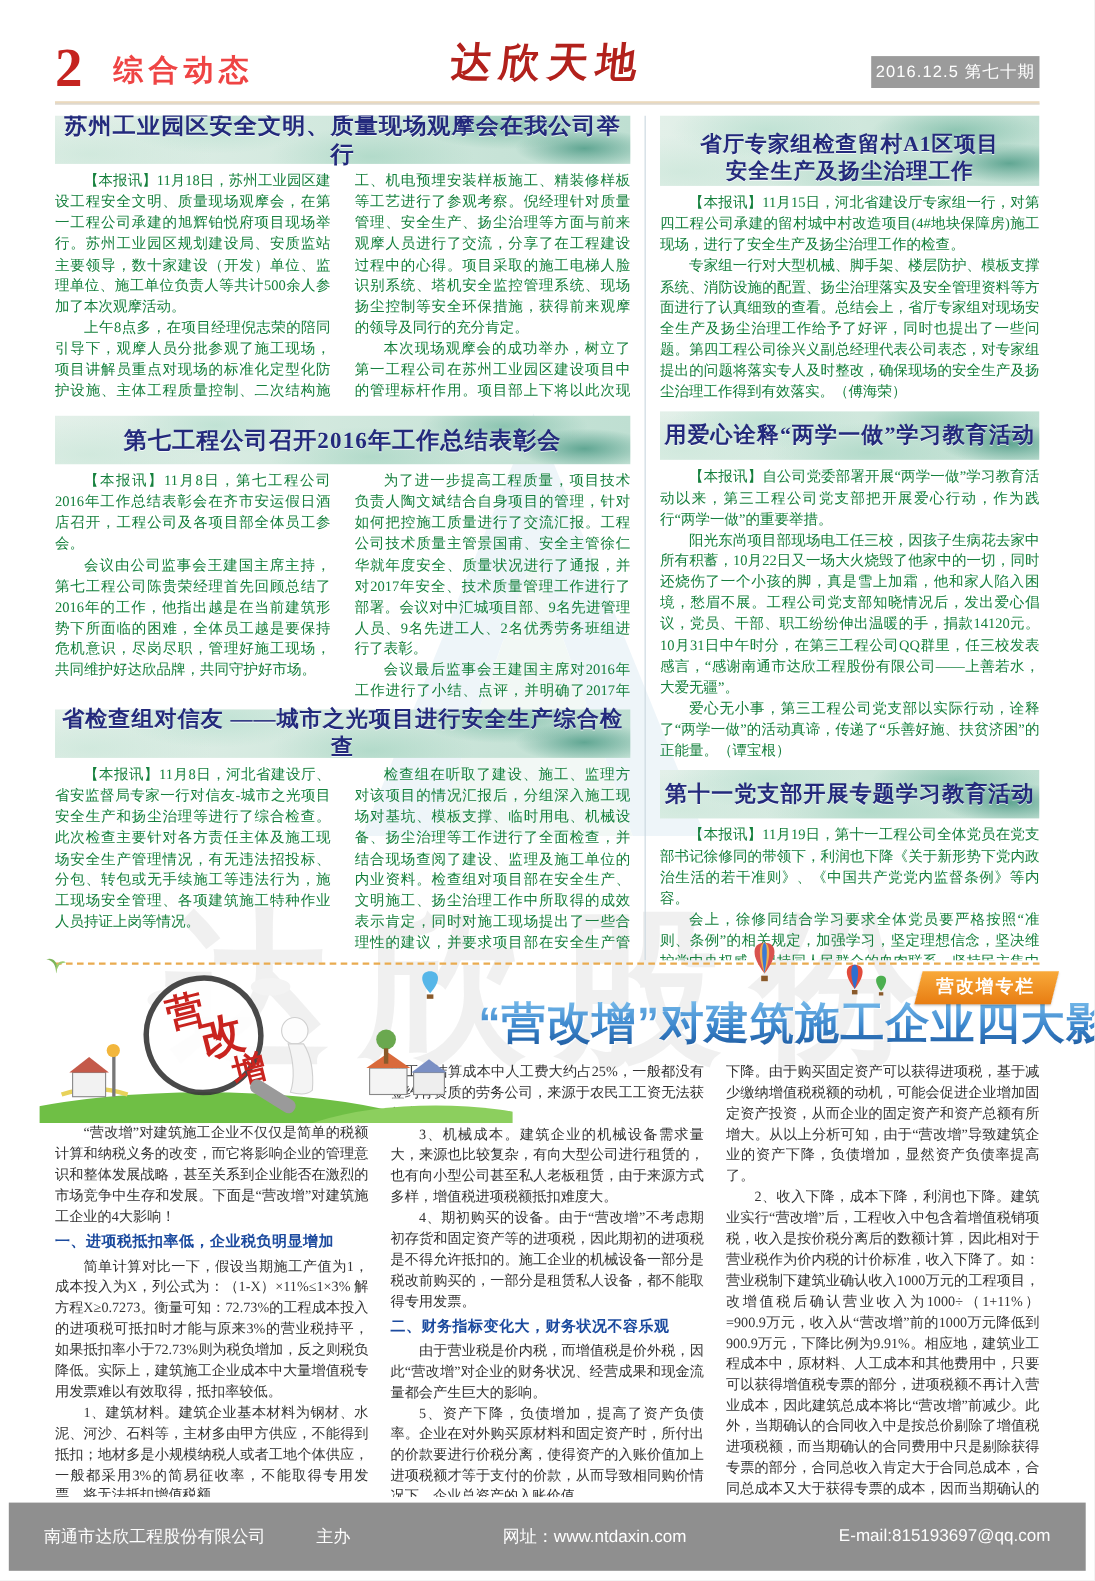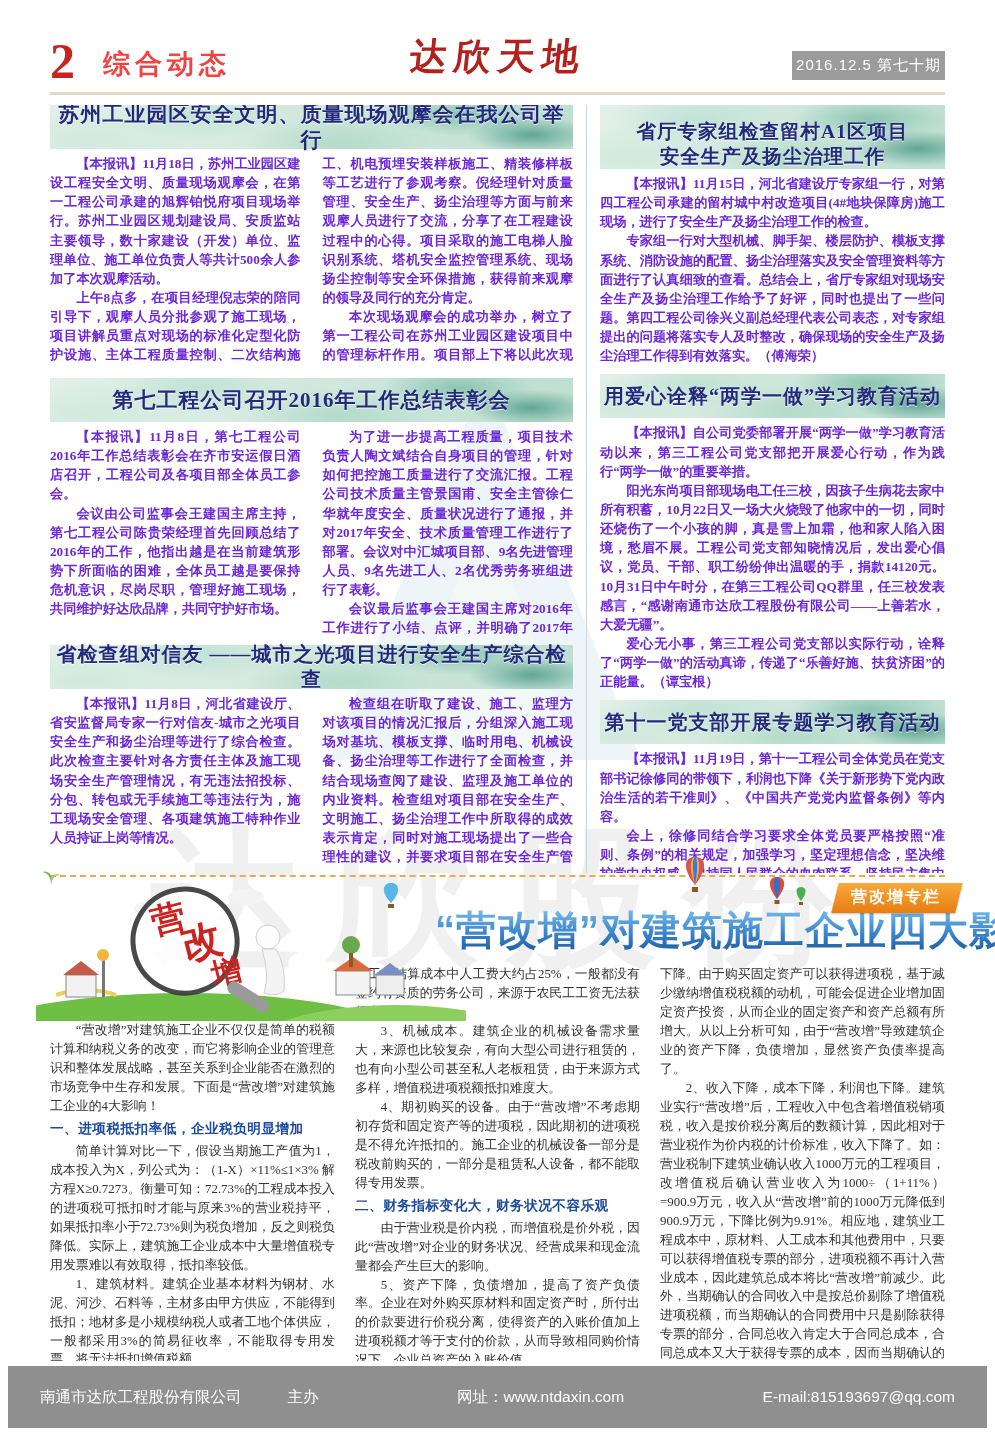--- a/index.html
+++ b/index.html
@@ -29,21 +29,21 @@
       radial-gradient(90px 26px at 92% 68%, rgba(32,128,104,.60), transparent 70%),
       radial-gradient(110px 30px at 78% 22%, rgba(70,160,132,.45), transparent 70%),
       radial-gradient(130px 38px at 55% 85%, rgba(150,206,184,.50), transparent 72%),
       radial-gradient(120px 36px at 28% 20%, rgba(173,219,201,.55), transparent 72%),
       radial-gradient(150px 44px at 6% 80%, rgba(196,228,213,.55), transparent 75%),
       linear-gradient(90deg,#e3f0e9,#cfe7dc 55%,#bfdfd2);}
   .banner-text{font-size:21px;font-weight:bold;color:#232a7c;letter-spacing:1px;line-height:1.25;
                text-shadow:0 1px 0 rgba(255,255,255,.75);}
   .banner.two-line{height:64px;flex-direction:column;justify-content:flex-end;}
   
-  .body{font-size:13.2px;line-height:1.45;color:#6d28d9;text-align:justify;font-weight:bold;}
+  .body{font-size:13.2px;line-height:1.45;color:#15803d;text-align:justify;}
   .body p{margin:0;text-indent:2em;}
   .twocol{columns:2;column-gap:22px;column-fill:auto;overflow:hidden;}
   .h1b{height:224px;} .h2b{height:218px;} .h3b{height:184px;}
   .rbody{margin-bottom:9px;}
   
   .tax{position:relative;border-top:2px dashed #e9ab50;margin-top:2px;padding-top:4px;z-index:1;}
   .sprout{position:absolute;left:-12px;top:-14px;}
   .mid-balloon{position:absolute;left:628px;top:-22px;}
   .tax-header{position:relative;height:84px;}
   .badge{position:absolute;right:-14px;top:2px;transform:skewX(-14deg);

